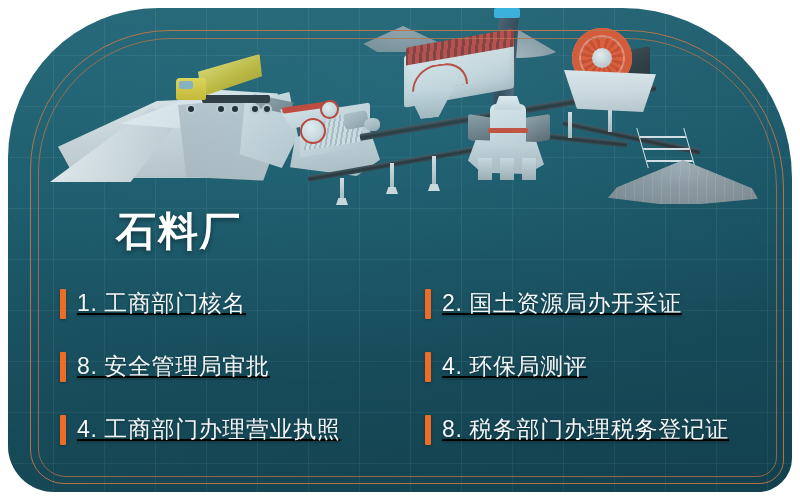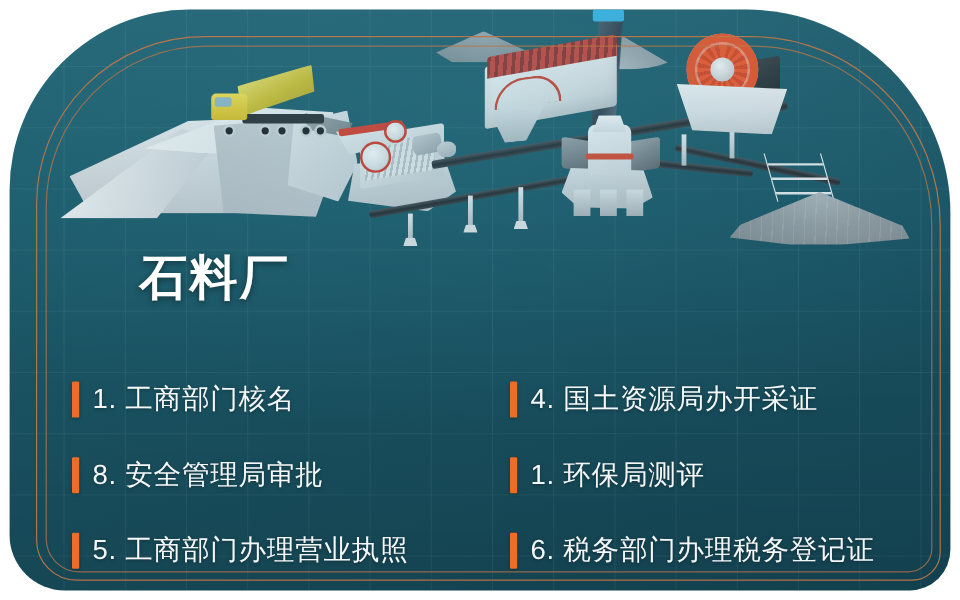--- a/index.html
+++ b/index.html
@@ -230,22 +230,22 @@
     font-size:40px;font-weight:700;color:#ffffff;letter-spacing:2px;
     text-shadow:0 2px 5px rgba(0,0,0,.45);
   }
   .t-orange{
     font-size:48px;font-weight:700;color:#f2742b;letter-spacing:3px;
     text-shadow:0 2px 6px rgba(0,0,0,.45);
     position:relative;top:3px;
   }
 
   
-  .list{position:absolute;left:52px;top:293px;width:700px;
-    display:grid;grid-template-columns:365px 335px;grid-auto-rows:63px;}
+  .list{position:absolute;left:52px;top:264px;width:700px;
+    display:grid;grid-template-columns:365px 335px;grid-auto-rows:63px;text-decoration:underline;}
   .item{display:flex;align-items:center;gap:11px;}
   .bar{width:6px;height:30px;background:#ee6d26;border-radius:1px;flex:0 0 auto;
        box-shadow:0 1px 3px rgba(0,0,0,.3);}
   .txt{font-size:23px;color:#f4f7f8;letter-spacing:.6px;white-space:nowrap;
        text-shadow:0 1px 3px rgba(0,0,0,.35);}
 </style>
 </head>
 <body>
 
 <div id="stage">
@@ -340,37 +340,37 @@
       <span class="t-white">石料厂</span>
     </div>
 
     <div class="list">
       <div class="item">
         <span class="bar"></span>
         <span class="txt">1. 工商部门核名</span>
       </div>
       <div class="item">
         <span class="bar"></span>
-        <span class="txt">4. 国土资源局办开采证</span>
+        <span class="txt">2. 国土资源局办开采证</span>
       </div>
       <div class="item">
         <span class="bar"></span>
         <span class="txt">8. 安全管理局审批</span>
       </div>
       <div class="item">
         <span class="bar"></span>
-        <span class="txt">1. 环保局测评</span>
-      </div>
-      <div class="item">
-        <span class="bar"></span>
-        <span class="txt">5. 工商部门办理营业执照</span>
-      </div>
-      <div class="item">
-        <span class="bar"></span>
-        <span class="txt">6. 税务部门办理税务登记证</span>
+        <span class="txt">4. 环保局测评</span>
+      </div>
+      <div class="item">
+        <span class="bar"></span>
+        <span class="txt">4. 工商部门办理营业执照</span>
+      </div>
+      <div class="item">
+        <span class="bar"></span>
+        <span class="txt">8. 税务部门办理税务登记证</span>
       </div>
     </div>
 
     <div class="copper copper-outer"></div>
     <div class="copper copper-inner"></div>
   </div>
 
 </div>
 
 </body></html>

